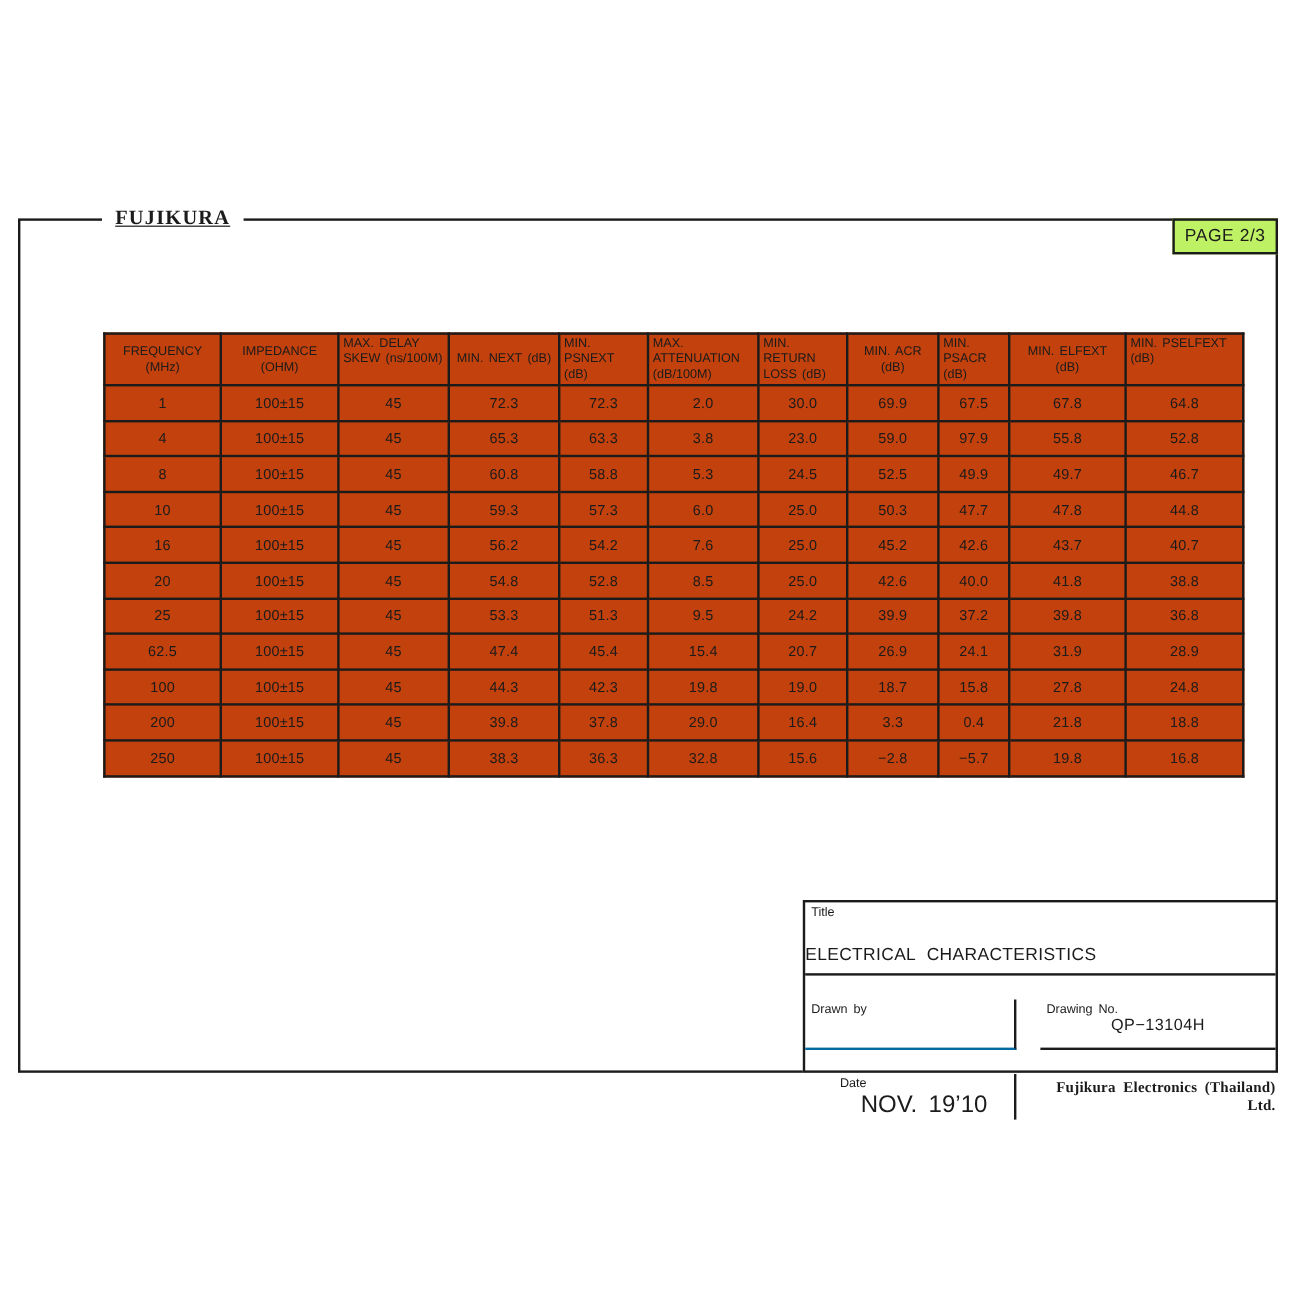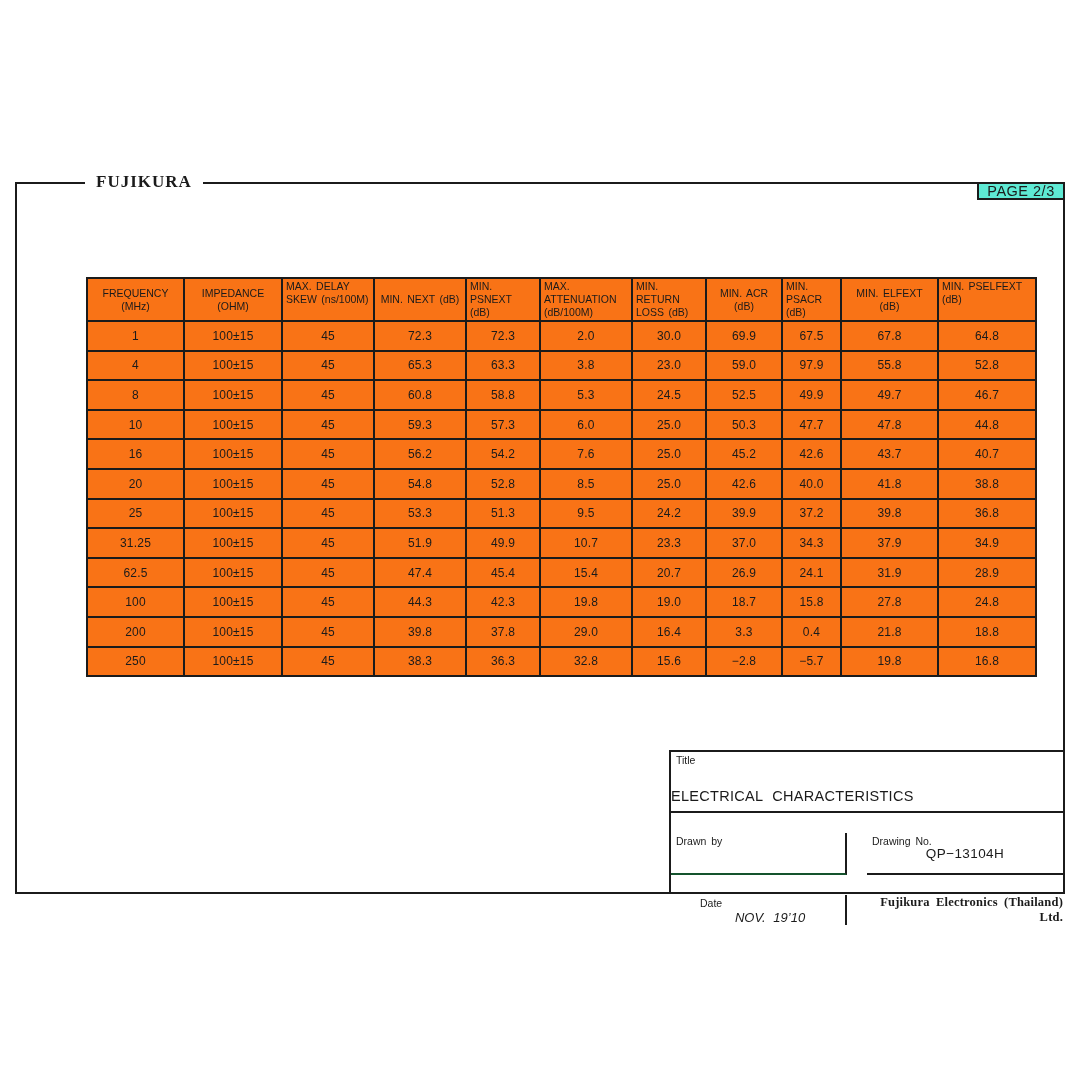--- a/index.html
+++ b/index.html
@@ -30,47 +30,48 @@
     position: absolute;
     left: 68px;
     top: -12px;
     background: #ffffff;
     padding: 0 11px;
     font-family: "Liberation Serif", "DejaVu Serif", serif;
     font-weight: bold;
     font-size: 17px;
     letter-spacing: 1px;
     line-height: 20px;
+    text-decoration: underline;
   }
   .page-badge {
     position: absolute;
     top: -2px;
     right: -2px;
     width: 88px;
-    height: 18px;
+    height: 30px;
     border: 2px solid #1b1b1b;
-    background: #5eead4;
+    background: #bef264;
     box-sizing: border-box;
     display: flex;
     align-items: center;
     justify-content: center;
     font-size: 14.5px;
     letter-spacing: 0.5px;
   }
   
   .spec-wrap {
     position: absolute;
     left: 86px;
     top: 277px;
   }
   table.spec {
     border-collapse: collapse;
     table-layout: fixed;
     width: 949px;
-    background: #f97316;
+    background: #c2410c;
   }
   table.spec th, table.spec td {
     border: 2px solid #1b1b1b;
     box-sizing: border-box;
     overflow: hidden;
   }
   table.spec th {
     height: 30px;
     font-size: 10.5px;
     font-weight: normal;
@@ -141,41 +142,40 @@
     position: relative;
   }
   .tb-title {
     font-size: 14.5px;
     word-spacing: 5px;
     letter-spacing: 0.3px;
     margin-top: 22px;
   }
   .tb-drawn {
     border-right: 2px solid #1b1b1b;
-    border-bottom: 2px solid #14532d;
+    border-bottom: 2px solid #0369a1;
   }
   .tb-dno {
     border-bottom: 2px solid #1b1b1b;
   }
   .tb-dno-val {
     text-align: center;
     font-size: 13.5px;
     letter-spacing: 0.4px;
     margin-top: -1px;
   }
   .tb-date {
     border-right: 2px solid #1b1b1b;
     padding-left: 24px;
   }
   .tb-date-val {
     text-align: center;
-    font-size: 13px;
+    font-size: 20px;
     word-spacing: 4px;
     margin-top: 1px;
-    font-style: italic;
   }
   .tb-company {
     display: flex;
     align-items: center;
     justify-content: center;
   }
   .tb-company-name {
     font-family: "Liberation Serif", "DejaVu Serif", serif;
     font-weight: bold;
     font-size: 12.5px;
@@ -318,33 +318,20 @@
             <td>53.3</td>
             <td>51.3</td>
             <td>9.5</td>
             <td>24.2</td>
             <td>39.9</td>
             <td>37.2</td>
             <td>39.8</td>
             <td>36.8</td>
           </tr>
           <tr>
-            <td>31.25</td>
-            <td>100±15</td>
-            <td>45</td>
-            <td>51.9</td>
-            <td>49.9</td>
-            <td>10.7</td>
-            <td>23.3</td>
-            <td>37.0</td>
-            <td>34.3</td>
-            <td>37.9</td>
-            <td>34.9</td>
-          </tr>
-          <tr>
             <td>62.5</td>
             <td>100±15</td>
             <td>45</td>
             <td>47.4</td>
             <td>45.4</td>
             <td>15.4</td>
             <td>20.7</td>
             <td>26.9</td>
             <td>24.1</td>
             <td>31.9</td>

